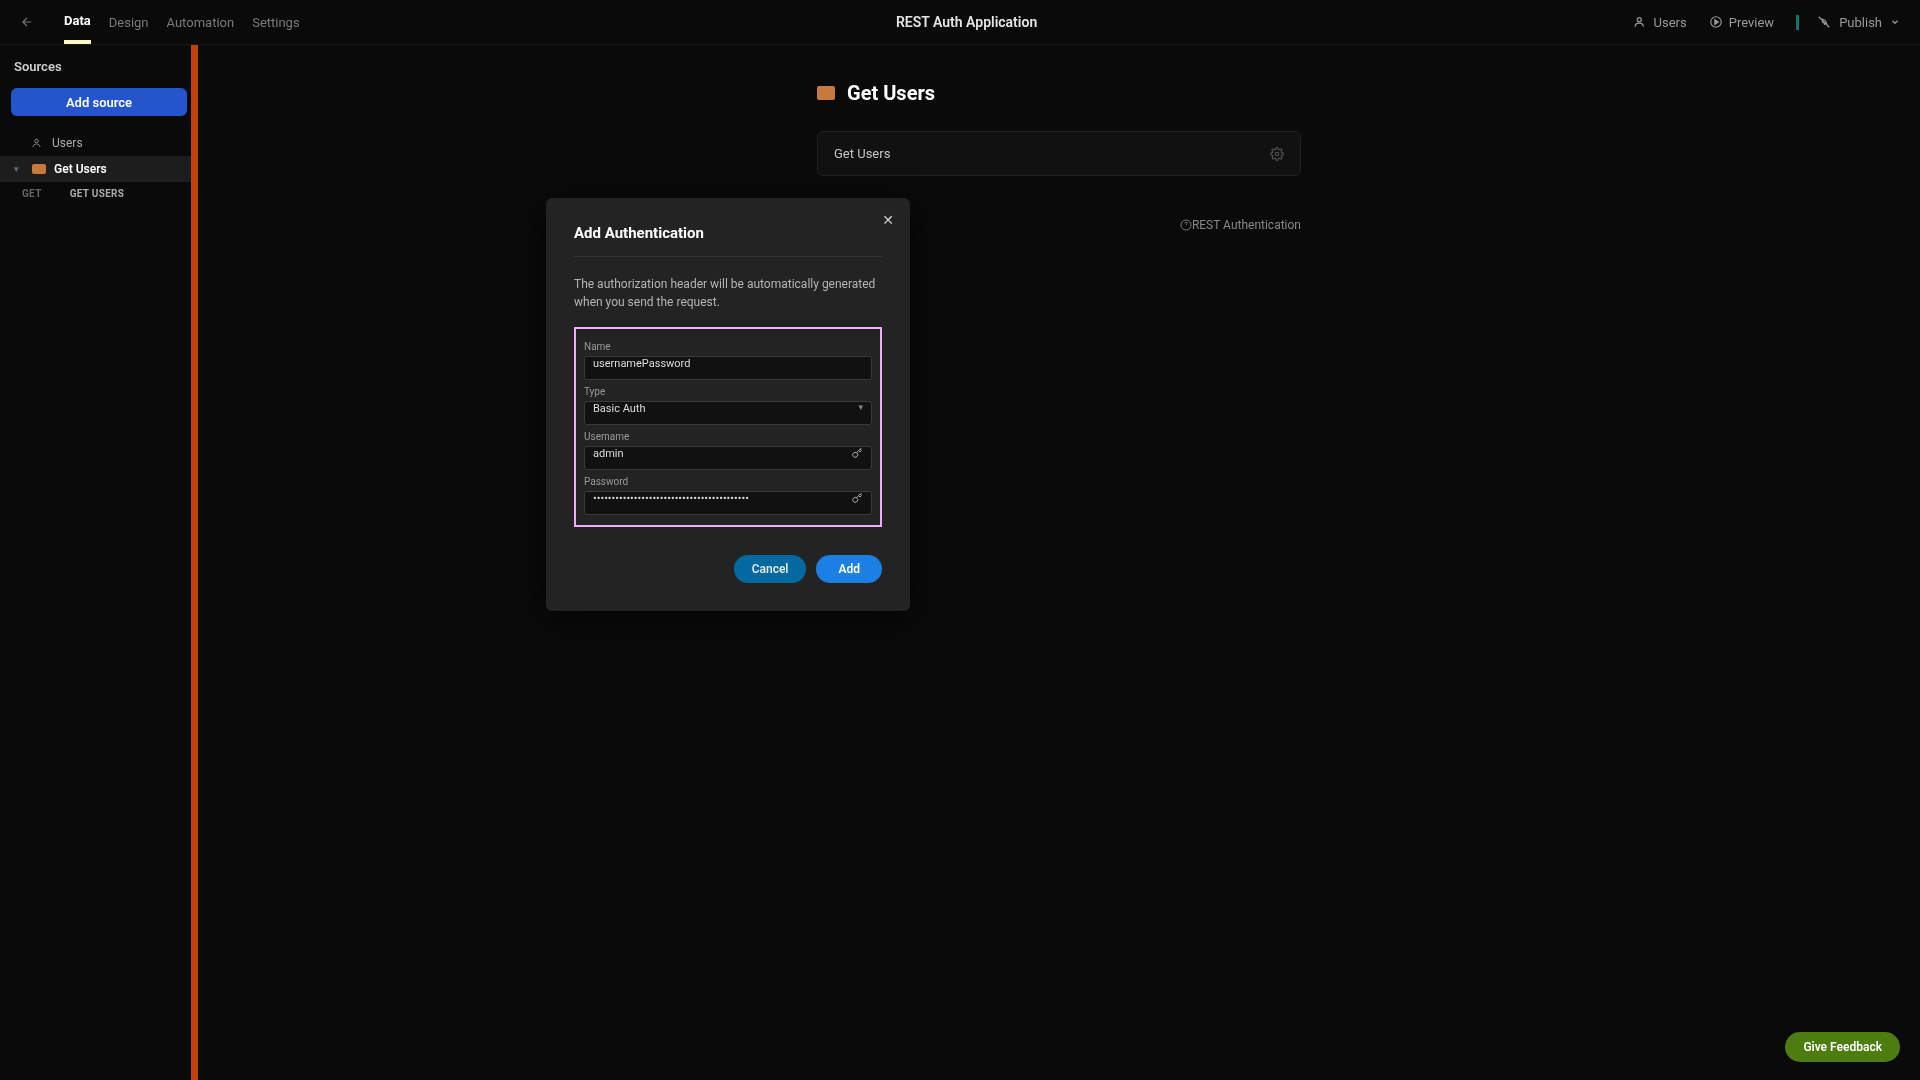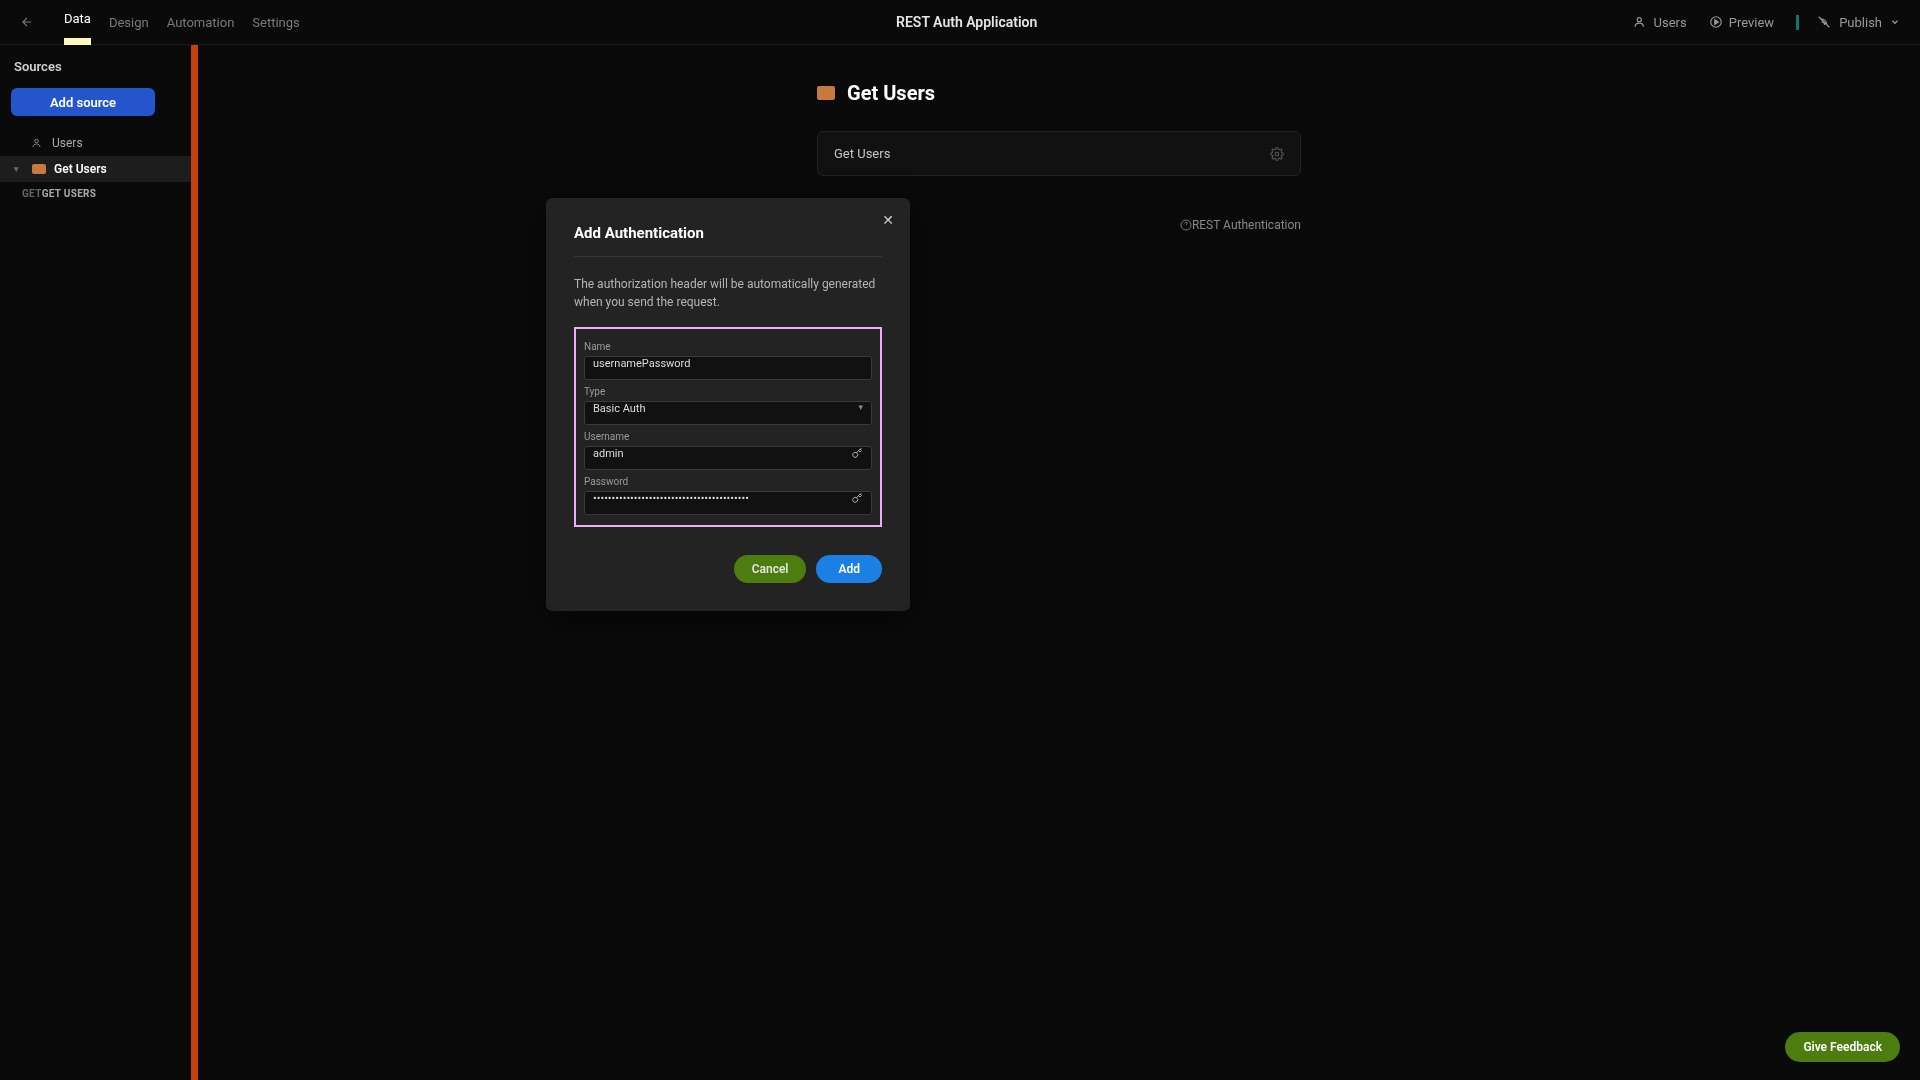--- a/index.html
+++ b/index.html
@@ -4,34 +4,34 @@
 <style>
   * { margin: 0; padding: 0; box-sizing: border-box; font-family: -apple-system, BlinkMacSystemFont, "Segoe UI", Roboto, sans-serif; }
   body { background: #0a0a0a; color: #e5e5e5; width: 1920px; height: 1080px; overflow: hidden; position: relative; }
 
   
   .topbar { height: 45px; display: flex; align-items: center; border-bottom: 1px solid #1a1a1a; padding: 0 20px; }
   .topbar-left { display: flex; align-items: center; gap: 18px; }
   .topbar-center { flex: 1; text-align: center; font-size: 14px; font-weight: 600; color: #e5e5e5; }
   .topbar-right { display: flex; align-items: center; gap: 22px; font-size: 13px; color: #9a9a9a; }
   .nav-tab { font-size: 13px; color: #7a7a7a; cursor: pointer; padding: 12px 0; }
-  .nav-tab.active { color: #fff; font-weight: 400; border-bottom: 8px solid #fef9c3; }
+  .nav-tab.active { color: #fff; font-weight: 700; border-bottom: 4px solid #fef9c3; }
   .back-arrow { color: #7a7a7a; cursor: pointer; margin-right: 12px; }
   .top-action { display: flex; align-items: center; gap: 6px; cursor: pointer; }
   .publish-sep { border-left: 3px solid #0f766e; padding-left: 18px; display: flex; align-items: center; gap: 8px; }
 
   
   .layout { display: flex; height: calc(100% - 45px); }
   .sidebar { width: 198px; border-right: 7px solid #c2410c; background: #0a0a0a; padding-top: 14px; }
   .sidebar-title { font-size: 13px; font-weight: 600; color: #d0d0d0; padding: 0 14px 14px; }
-  .add-source-btn { background: #2555cc; color: #fff; border: none; border-radius: 6px; width: 144px; margin: 0 11px 14px; height: 28px; font-size: 13px; font-weight: 600; cursor: pointer; }
+  .add-source-btn { background: #2555cc; color: #fff; border: none; border-radius: 6px; width: 176px; margin: 0 11px 14px; height: 28px; font-size: 13px; font-weight: 600; cursor: pointer; }
   .side-item { display: flex; align-items: center; gap: 8px; padding: 6px 14px; font-size: 12px; color: #aaa; cursor: pointer; }
   .side-item.active { background: #1d1d1d; color: #fff; font-weight: 600; }
   .side-item .chev { color: #666; font-size: 9px; width: 10px; }
-  .side-sub { display: flex; gap: 0; padding: 6px 14px 6px 22px; font-size: 10px; color: #aaa; font-weight: 700; letter-spacing: .3px; cursor: pointer; text-align: center; }
+  .side-sub { display: flex; gap: 28px; padding: 6px 14px 6px 22px; font-size: 10px; color: #aaa; font-weight: 700; letter-spacing: .3px; cursor: pointer; text-align: center; }
   .side-sub .method { color: #666; }
   .orange-icon { width: 14px; height: 10px; background: #c77a3e; border-radius: 2px; display: inline-block; }
 
   .main { flex: 1; padding: 36px 0 0 0; display: flex; flex-direction: column; align-items: center; }
   .page-head { width: 484px; margin-left: 0; display: flex; align-items: center; gap: 12px; margin-bottom: 26px; }
   .page-head h1 { font-size: 20px; font-weight: 700; color: #fff; }
   .card { width: 484px; background: #111; border: 1px solid #222; border-radius: 6px; padding: 14px 16px; display: flex; align-items: center; justify-content: space-between; margin-bottom: 28px; }
   .card-title { font-size: 13px; color: #c5c5c5; }
   .gear { color: #555; cursor: pointer; }
   .rest-auth-row { width: 484px; display: flex; justify-content: flex-end; align-items: center; font-size: 12px; color: #888; margin-top: 14px; }
@@ -42,21 +42,21 @@
   .modal-close { position: absolute; top: 14px; right: 16px; color: #ccc; cursor: pointer; font-size: 14px; }
   .modal-divider { border: none; border-top: 1px solid #353535; margin-bottom: 18px; }
   .modal-desc { font-size: 12px; color: #b5b5b5; line-height: 1.5; margin-bottom: 16px; }
   .highlight-box { border: 2px solid #f0abfc; padding: 6px 8px 10px; margin-bottom: 28px; }
   .field-label { font-size: 10px; color: #9a9a9a; margin: 6px 0 4px; }
   .field-input { width: 100%; background: #111; border: 1px solid #3a3a3a; border-radius: 3px; height: 24px; color: #ddd; font-size: 11px; padding: 0 8px; display: flex; align-items: flex-start; justify-content: space-between; }
   .field-input input { background: transparent; border: none; color: #ddd; font-size: 11px; flex: 1; outline: none; }
   .field-input .chev-down { color: #888; font-size: 9px; }
   .key-icon { color: #aaa; font-size: 11px; }
   .modal-actions { display: flex; justify-content: flex-end; gap: 10px; }
-  .btn-cancel { background: #4d7c0f; color: #e5e5e5; border: none; border-radius: 14px; padding: 7px 18px; font-size: 12px; font-weight: 600; cursor: pointer; }
+  .btn-cancel { background: #0369a1; color: #e5e5e5; border: none; border-radius: 14px; padding: 7px 18px; font-size: 12px; font-weight: 600; cursor: pointer; }
   .btn-add { background: #1b7fe3; color: #fff; border: none; border-radius: 14px; padding: 7px 22px; font-size: 12px; font-weight: 600; cursor: pointer; }
 
   .feedback-btn { position: absolute; bottom: 18px; right: 20px; background: #4d7c0f; color: #fff; border: none; border-radius: 16px; padding: 8px 18px; font-size: 12px; font-weight: 600; cursor: pointer; }
 
   
   svg { display: block; }
 </style>
 </head>
 <body>
 

